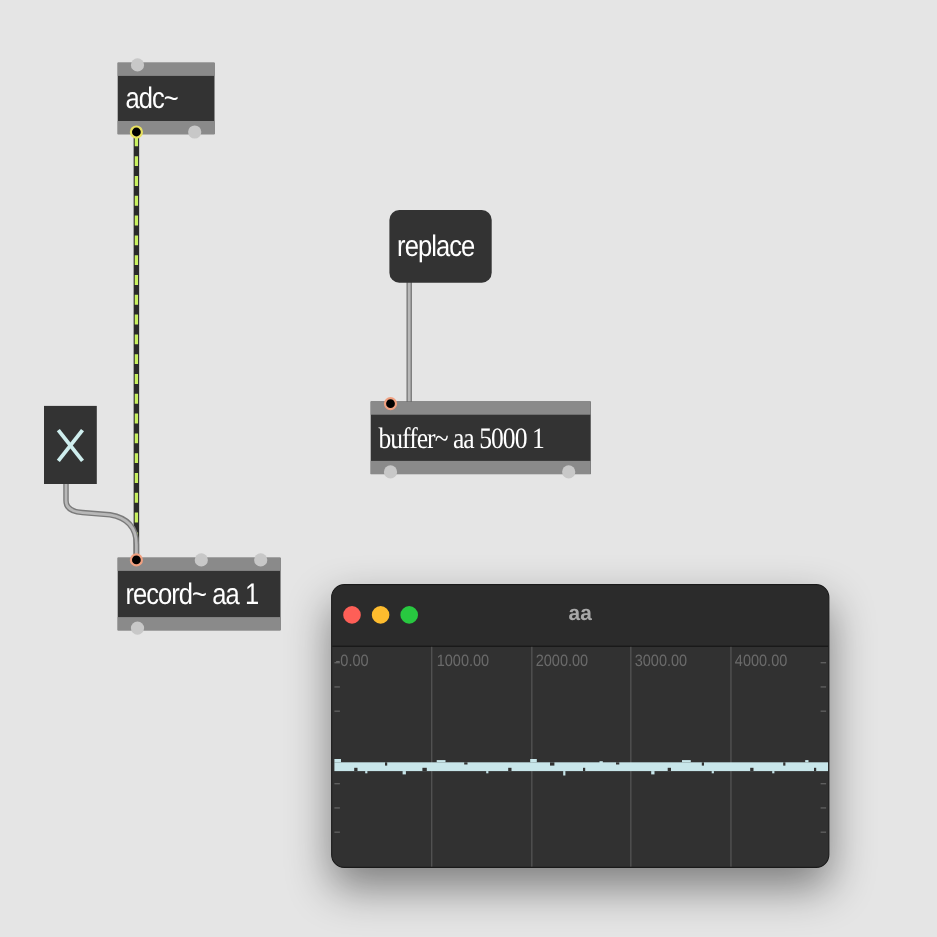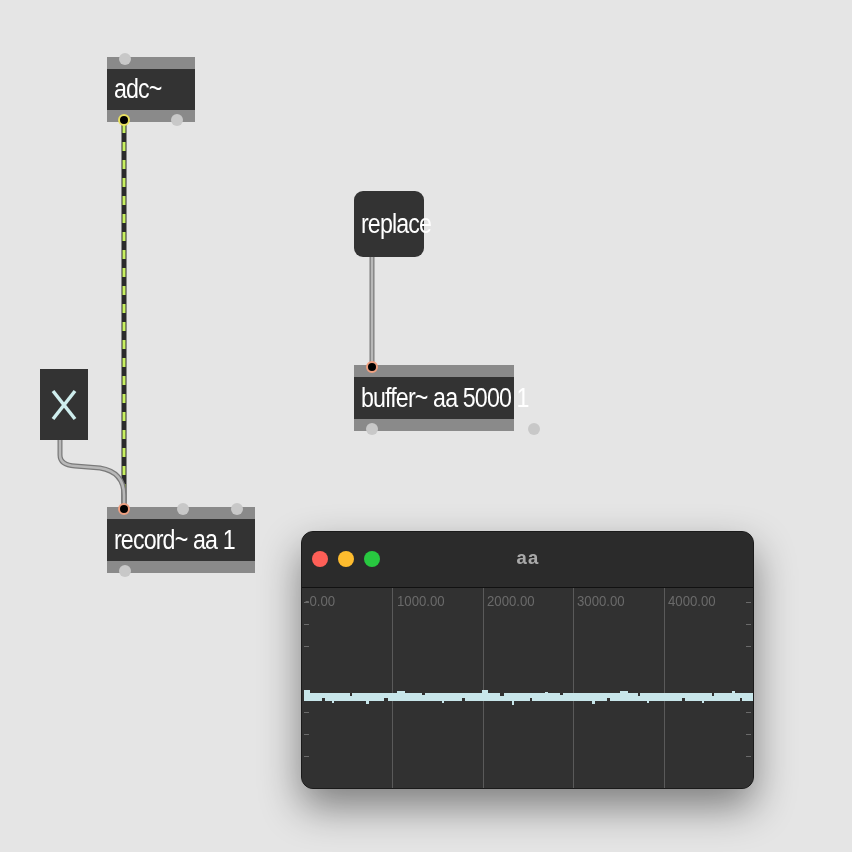--- a/index.html
+++ b/index.html
@@ -48,21 +48,20 @@
 
   .win {
     position:absolute; left:301px; top:531px; width:451px; height:256px;
     background:#2a2a2a; border-radius:12px; border:1px solid #1a1a1a;
     box-shadow:0 18px 40px rgba(0,0,0,0.45);
     overflow:hidden;
   }
   .titlebar {
     position:absolute; left:0; right:0; top:0; height:55px; background:#2b2b2b;
     border-bottom:1px solid #111;
-    font-family:Liberation Mono, monospace;
   }
   .tl { position:absolute; top:19px; width:16px; height:16px; border-radius:50%; }
   .win-title {
     position:absolute; left:0; right:0; top:16px; text-align:center;
     color:#a9a9a9; font-weight:bold; font-size:19px;
   }
   .wave-area {
     position:absolute; left:0; right:0; top:56px; bottom:0; background:#313131;text-align:right;
   }
   .tick-label {
@@ -91,25 +90,25 @@
 
 <div class="obj" style="left:107px; top:45px; width:88px; height:65px;margin-top:12px;">
   <div class="strip top"></div>
   <div class="strip bot"></div>
   <div class="port top" style="left:12px;"></div>
   <div class="port bot active-yellow" style="left:11px;"></div>
   <div class="port bot" style="left:64px;"></div>
   <span class="label" style="top:17px;">adc~</span>
 </div>
 
-<div class="msg" style="left:354px; top:191px; width:70px; height:66px;">
+<div class="msg" style="left:354px; top:191px; width:93px; height:66px;">
   <span class="label">replace</span>
 </div>
 
-<div class="obj" style="left:354px; top:365px; width:160px; height:66px;">
+<div class="obj" style="left:337px; top:365px; width:200px; height:66px;font-family:Liberation Serif, serif;">
   <div class="strip top"></div>
   <div class="strip bot"></div>
   <div class="port top active" style="left:12px;"></div>
   <div class="port bot" style="left:12px;"></div>
   <div class="port bot" style="left:174px;"></div>
   <span class="label" style="top:18px;">buffer~ aa 5000 1</span>
 </div>
 
 <div class="toggle" style="left:40px; top:369px; width:48px; height:71px;">
   <svg width="48" height="71">

